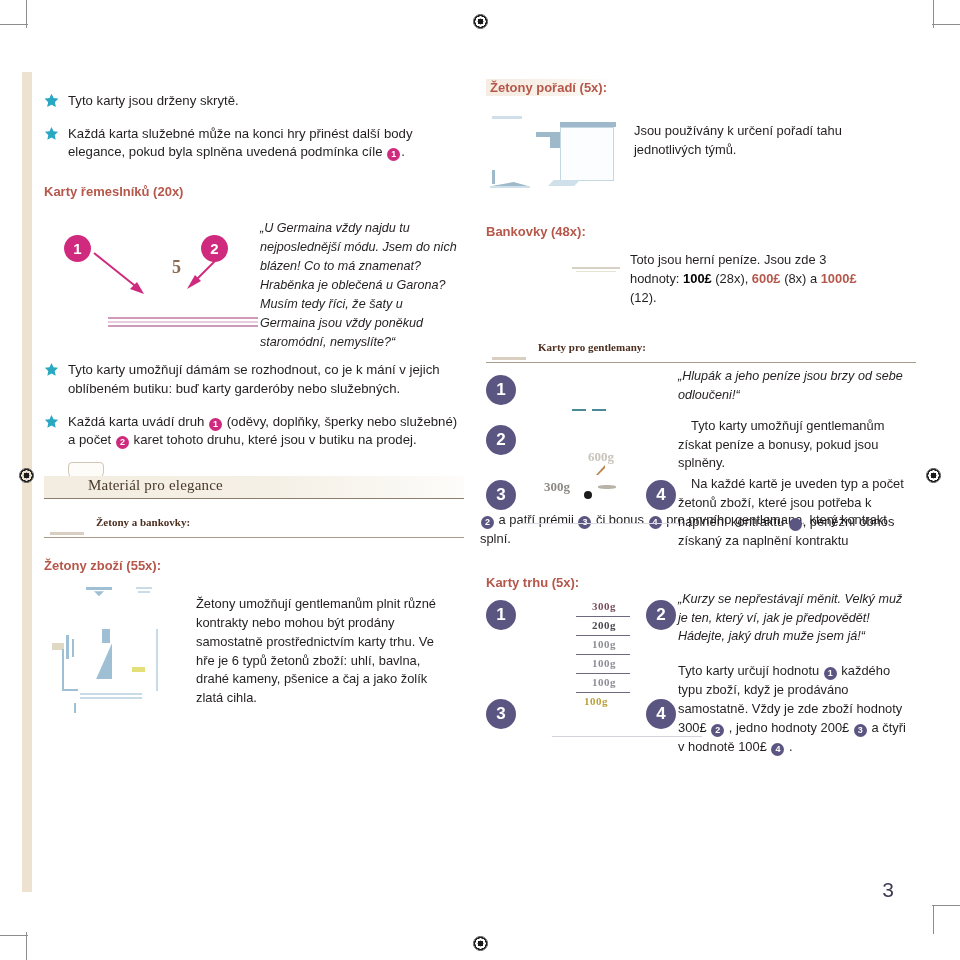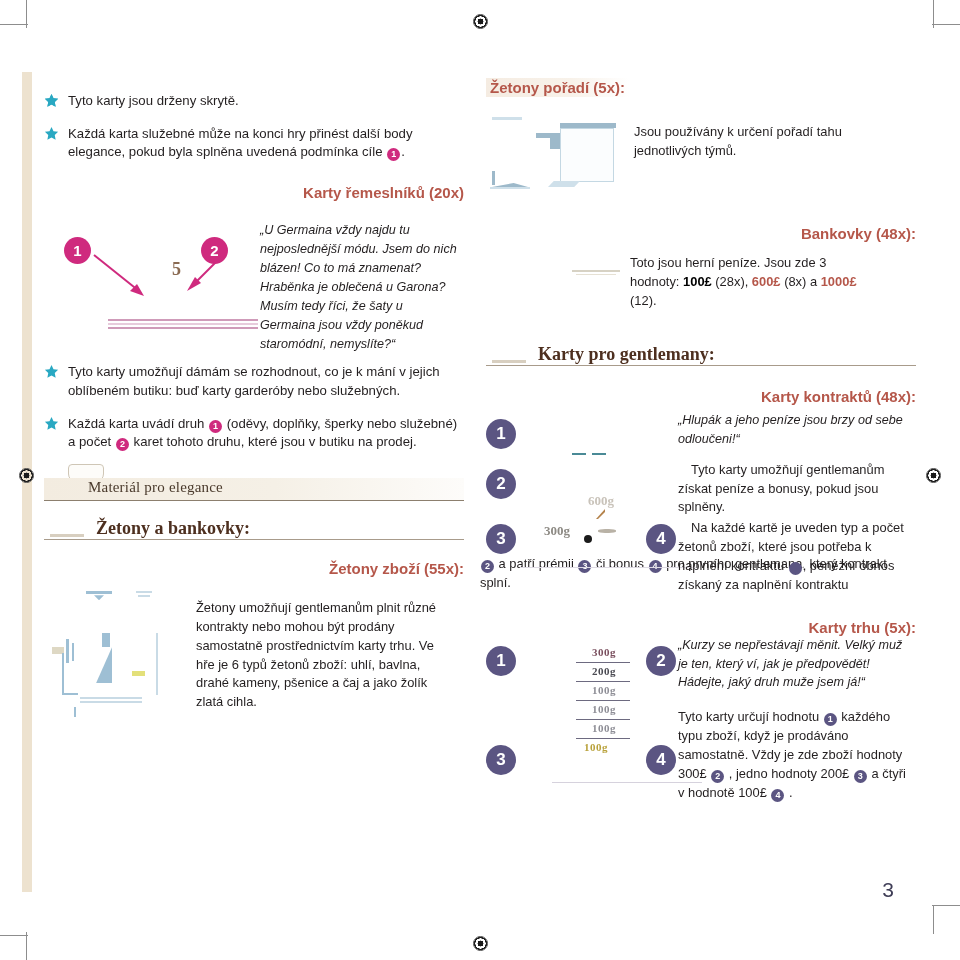--- a/index.html
+++ b/index.html
@@ -106,25 +106,24 @@
     color: #ffffff;
     vertical-align: -1px;
     margin: 0 1px;
     font-family: "Liberation Sans", sans-serif;
   }
   .chip.pink   { background: #cf2a7e; }
   .chip.purple { background: #5b5582; }
 
   
   .sub-head {
-    font-size: 15px;
+    font-size: 13px;
     font-weight: bold;
     color: #b5574a;
     margin: 0 0 6px 0;
-    text-align: right;
   }
 
   
   .banner {
     position: relative;
     height: 26px;
     margin: 0;
   }
   .banner .band {
     position: absolute;
@@ -156,21 +155,21 @@
     left: 0; right: 0; top: 21px;
     height: 1px;
     background: #a89b8b;
   }
   .banner2 .label {
     position: absolute;
     left: 52px;
     top: 0px;
     font-family: "Liberation Serif", serif;
     font-weight: bold;
-    font-size: 18px;
+    font-size: 11px;
     color: #4d2f1f;
   }
   .banner2 .swash {
     position: absolute;
     left: 6px; top: 16px;
     width: 34px; height: 3px;
     background: #d8cfc0;
   }
 
   
@@ -409,21 +408,20 @@
     </div>
   </div>
 
   
   <div class="banner2" style="margin-top:6px;">
     <div class="swash"></div>
     <div class="rule"></div>
     <div class="label">Karty pro gentlemany:</div>
   </div>
 
-  <div class="sub-head" style="margin-top:18px;">Karty kontraktů (48x):</div>
 
   
   <div style="position:relative;height:168px;">
     <div class="badge purple med" style="left:0px;  top:8px;">1</div>
     <div class="badge purple med" style="left:0px;  top:58px;">2</div>
     <div class="badge purple med" style="left:0px;  top:113px;">3</div>
     <div class="badge purple med" style="left:160px; top:113px;">4</div>
 
     <div class="art" style="position:absolute;left:40px;top:0;width:160px;height:160px;">
       <div class="order-shape" style="left:46px; top:42px; width:14px; height:2px; background:#4a8a96;"></div>

